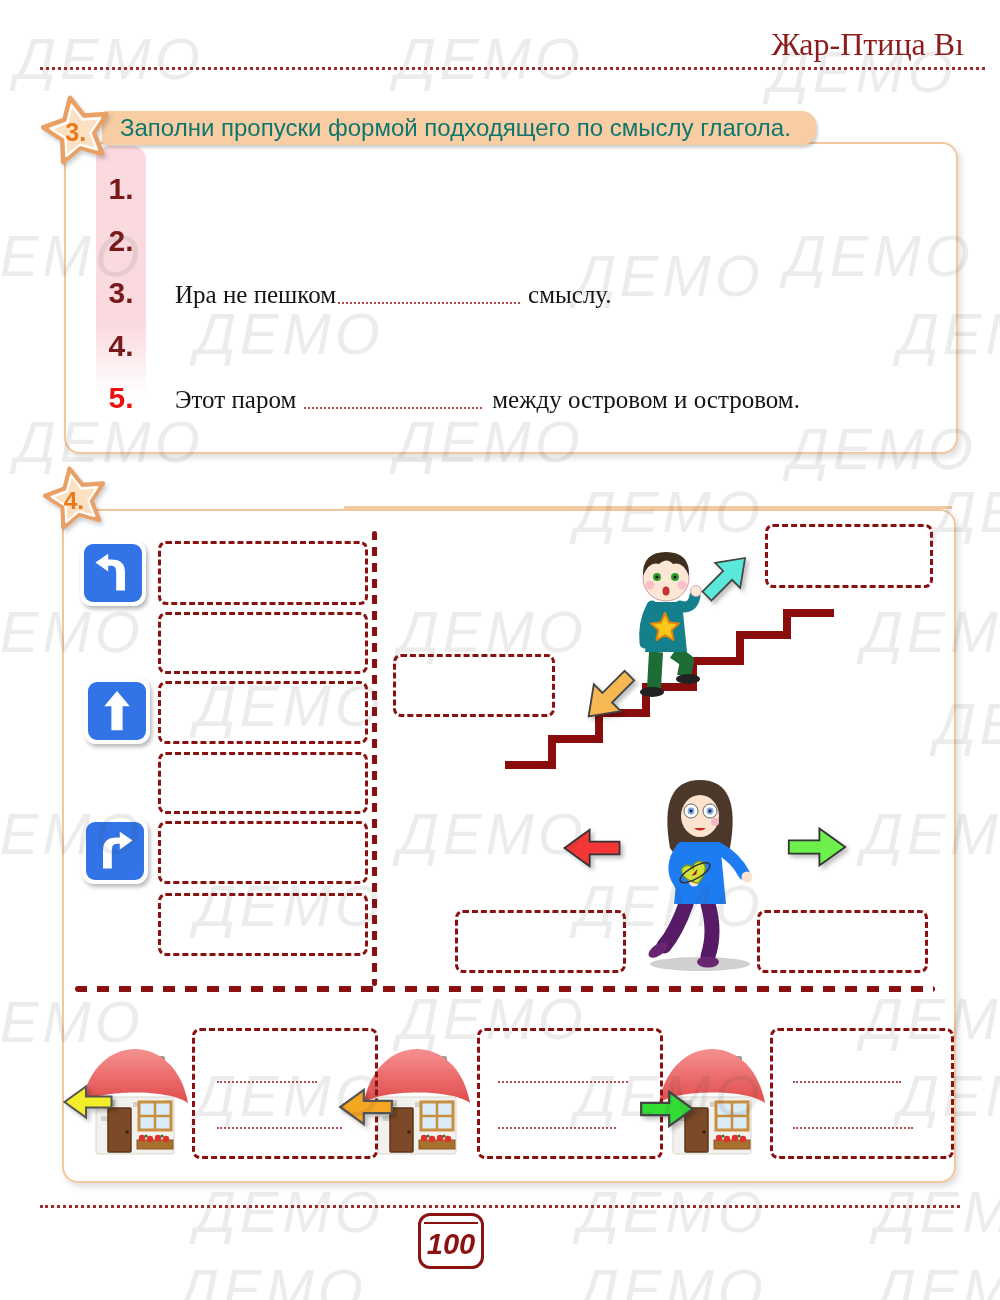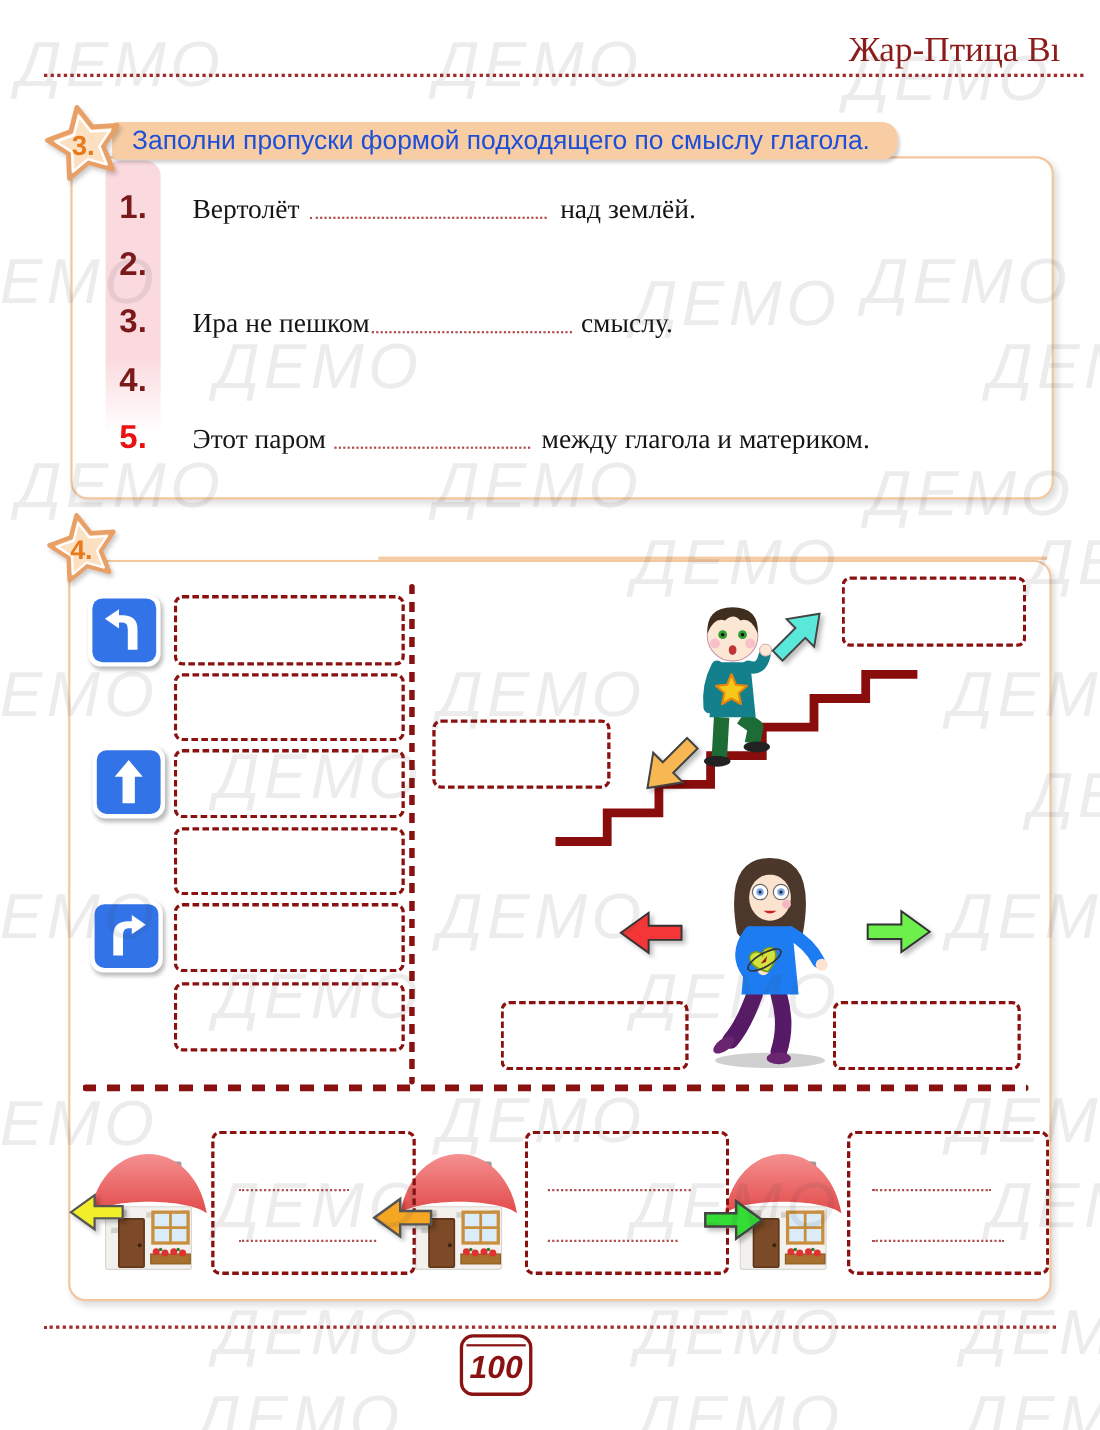--- a/index.html
+++ b/index.html
@@ -10,21 +10,21 @@
   .wm{position:absolute;font-family:"Liberation Sans",sans-serif;font-size:58px;
       letter-spacing:4px;color:rgba(70,70,70,0.10);white-space:nowrap;font-style:italic;}
   
   .hdr-title{position:absolute;top:26px;right:36px;font-family:"Liberation Serif",serif;
       font-size:32px;color:#8c1c1c;z-index:2;}
   .dotline{position:absolute;border-top:3px dotted #a22b2b;z-index:2;}
   
   .star-badge{position:absolute;z-index:4;filter:drop-shadow(2px 3px 2px rgba(0,0,0,0.2));}
   .banner{position:absolute;background:#f8cda4;border-radius:4px 14px 14px 4px;z-index:3;
       box-shadow:2px 3px 3px rgba(0,0,0,0.18);display:flex;align-items:center;}
-  .banner span{color:#1d4ed8;font-size:24px;padding-left:18px;white-space:nowrap;}
+  .banner span{color:#0f766e;font-size:24px;padding-left:18px;white-space:nowrap;}
   .banner-line{position:absolute;height:3px;background:#f5cba3;z-index:2;}
   
   .card{position:absolute;background:#ffffff;border:2px solid #f3c79d;border-radius:16px;
       box-shadow:3px 4px 6px rgba(0,0,0,0.13);z-index:2;}
   
   .num-strip{position:absolute;left:96px;top:146px;width:50px;height:248px;z-index:2;
       border-radius:14px 14px 0 0;
       background:linear-gradient(to bottom,#fadadf 0%,#fadadf 72%,rgba(250,218,223,0) 100%);}
   .ex3-row{position:absolute;left:96px;right:40px;display:flex;align-items:baseline;z-index:3;}
   .ex3-num{width:50px;text-align:center;font-weight:bold;font-size:30px;flex-shrink:0;}
@@ -98,40 +98,37 @@
   </svg>
   <div class="banner" style="left:102px;top:111px;width:714px;height:34px;">
     <span>Заполни пропуски формой подходящего по смыслу глагола.</span>
   </div>
 
   <div class="card" style="left:64px;top:142px;width:890px;height:308px;"></div>
   <div class="num-strip"></div>
   <div id="ex3-rows">
       <div class="ex3-row" style="top: 172px;">
       <div class="ex3-num" style="color: rgb(122, 25, 25);">1.</div>
-      <div class="ex3-text">
-        <span class="t-before">Вертолёт</span><span class="blank" style="margin-left: 10px; width: 215px; margin-right: 12px;"></span><span class="t-after">над землёй.</span>
-      </div>
     </div>
       <div class="ex3-row" style="top: 224px;">
       <div class="ex3-num" style="color: rgb(122, 25, 25);">2.</div>
     </div>
       <div class="ex3-row" style="top: 276px;">
       <div class="ex3-num" style="color: rgb(122, 25, 25);">3.</div>
       <div class="ex3-text">
         <span class="t-before">Ира не пешком</span><span class="blank" style="margin-left: 2px; width: 182px; margin-right: 8px;"></span><span class="t-after">смыслу.</span>
       </div>
     </div>
       <div class="ex3-row" style="top: 329px;">
       <div class="ex3-num" style="color: rgb(122, 25, 25);">4.</div>
     </div>
       <div class="ex3-row" style="top: 381px;">
       <div class="ex3-num" style="color: rgb(234, 17, 17);">5.</div>
       <div class="ex3-text">
-        <span class="t-before">Этот паром</span><span class="blank" style="margin-left: 8px; width: 178px; margin-right: 10px;"></span><span class="t-after">между глагола и материком.</span>
+        <span class="t-before">Этот паром</span><span class="blank" style="margin-left: 8px; width: 178px; margin-right: 10px;"></span><span class="t-after">между островом и островом.</span>
       </div>
     </div>
     </div>
 
   <svg class="star-badge" style="left:42px;top:465px;" width="68" height="68" viewBox="0 0 100 100">
     <g transform="rotate(-12 50 50)">
       <polygon points="50,4 63.5,31.4 93.7,35.8 71.9,57.1 77,87.2 50,73 23,87.2 28.1,57.1 6.3,35.8 36.5,31.4" fill="#fce0c2" stroke="#e9a066" stroke-width="6" stroke-linejoin="round"></polygon>
       <polygon points="50,15 60.5,36.4 84,39.8 67,56.4 71,79.9 50,68.8 29,79.9 33,56.4 16,39.8 39.5,36.4" fill="none" stroke="#ffffff" stroke-width="3" stroke-linejoin="round"></polygon>
     </g>
     <text x="32" y="64" font-size="36" font-weight="bold" fill="#e87a1c" font-family="Liberation Sans, sans-serif">4.</text>

